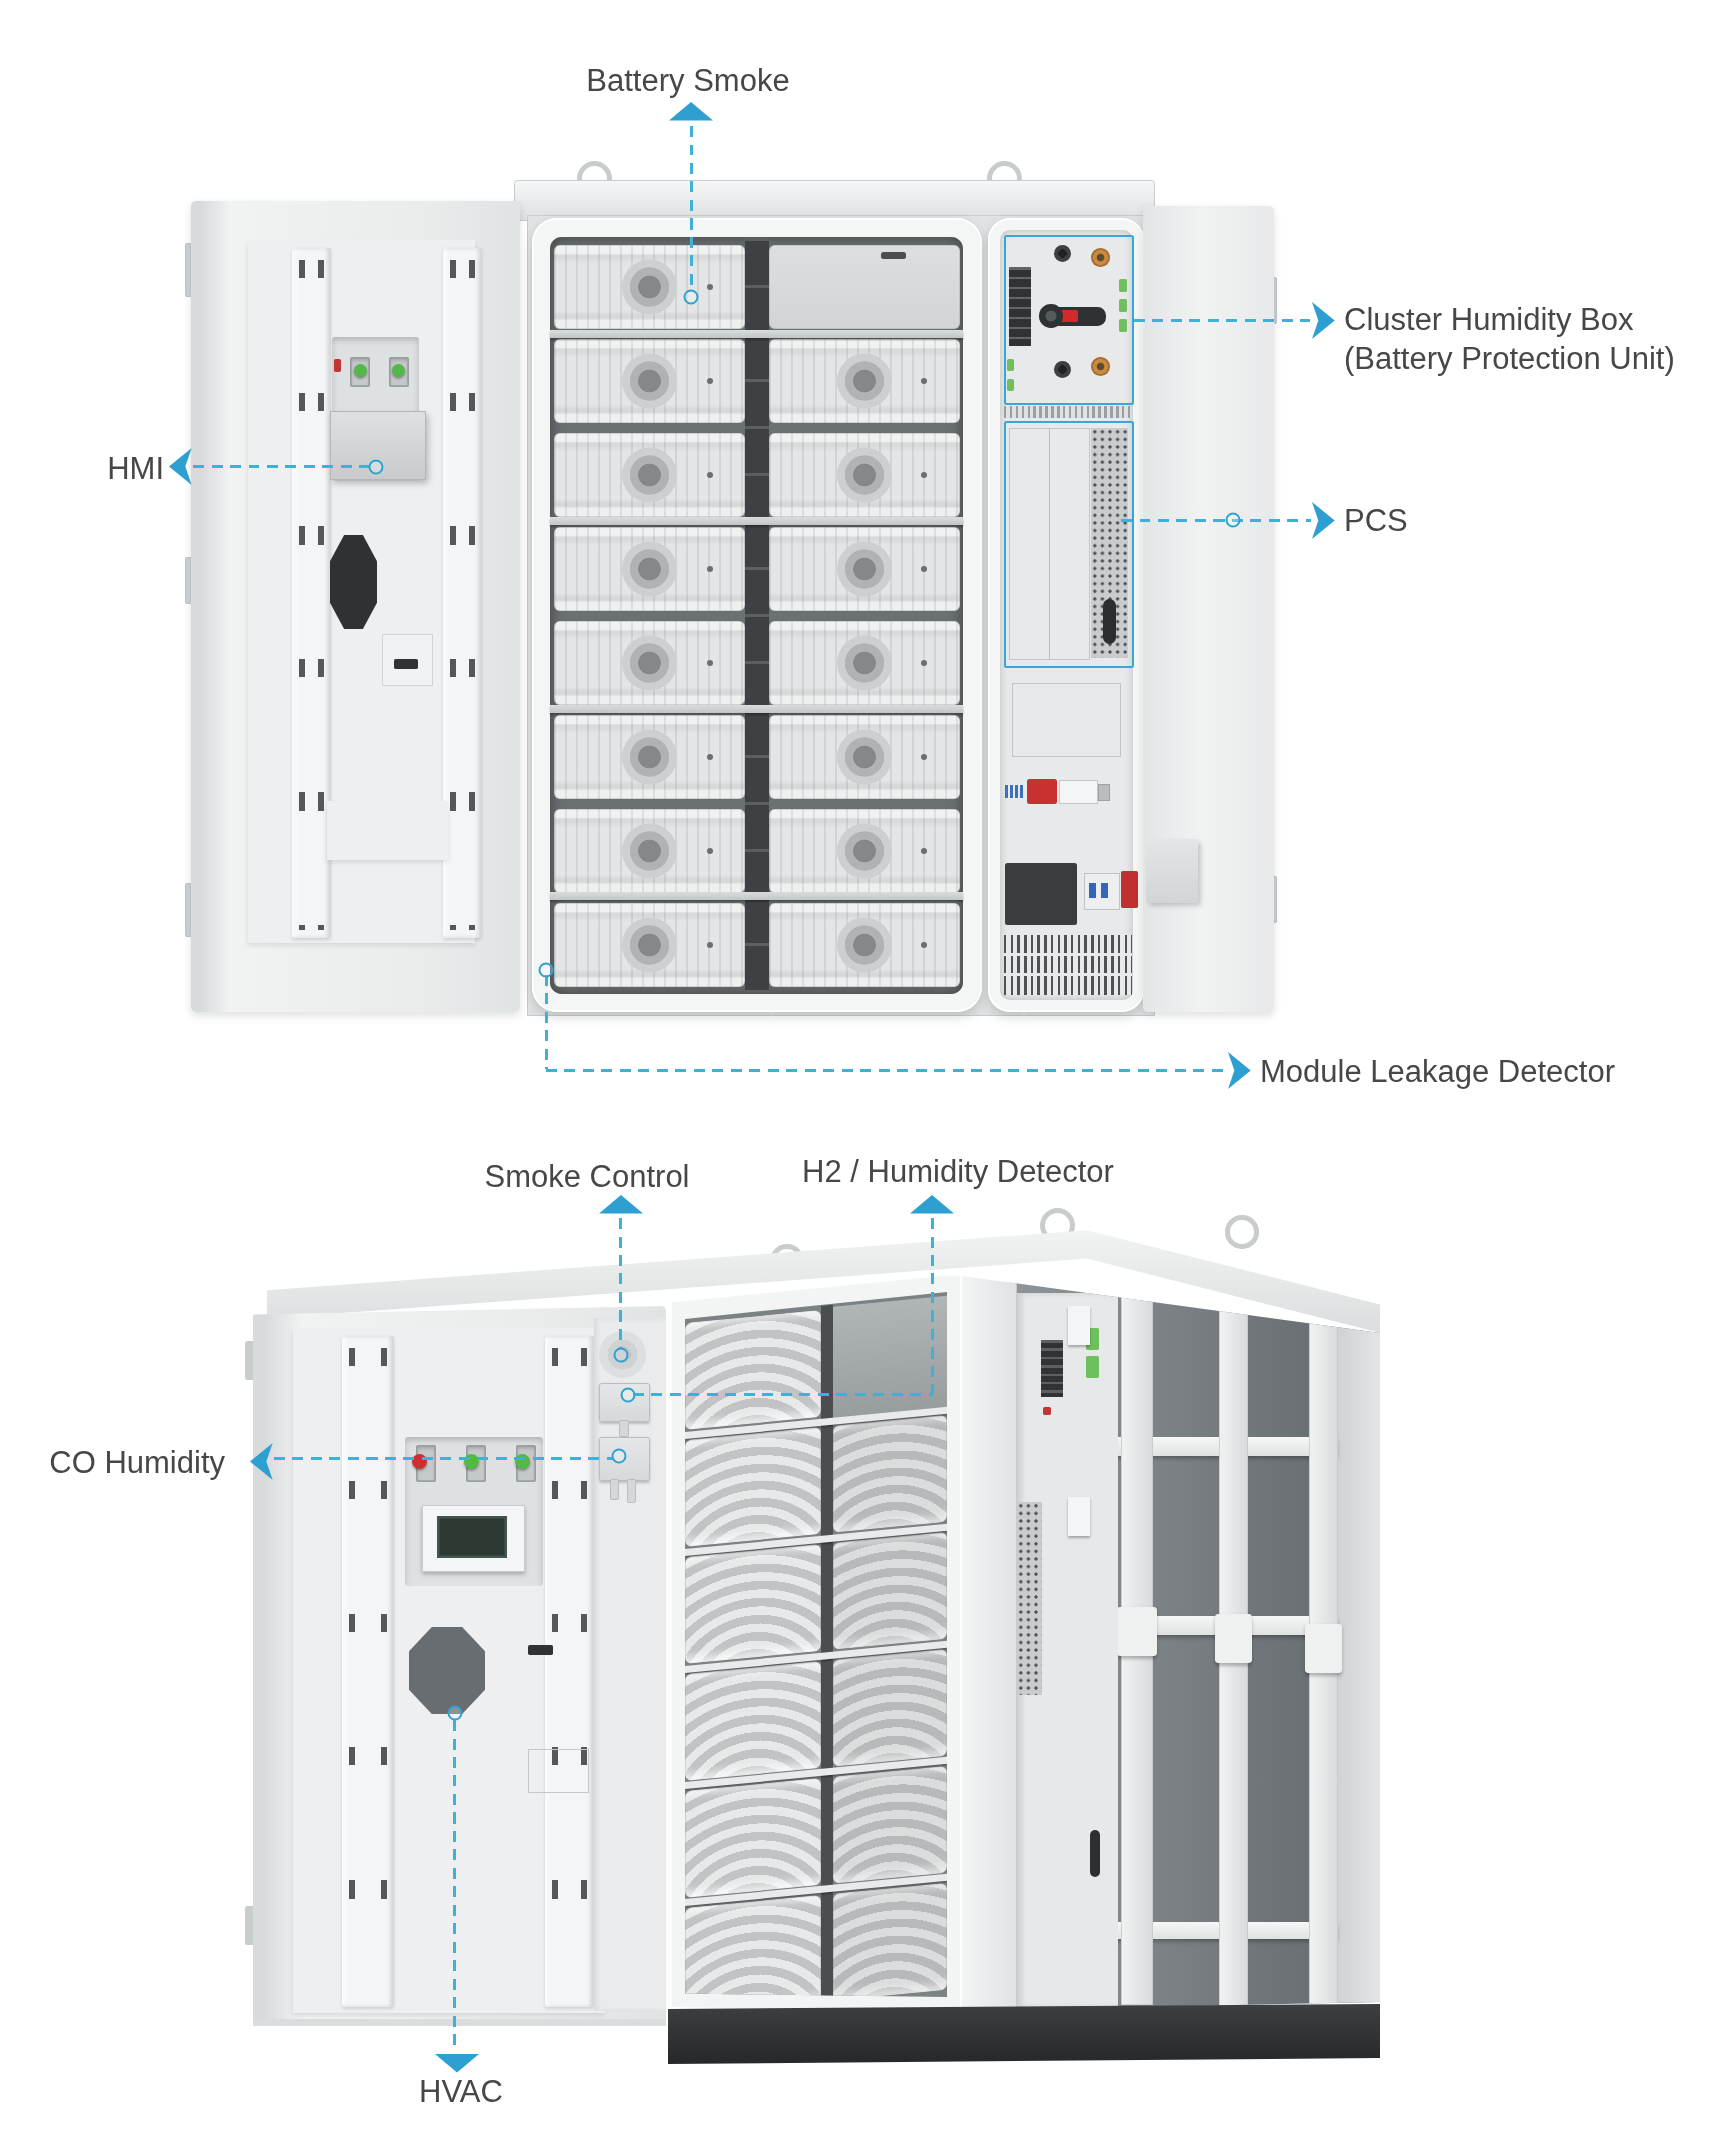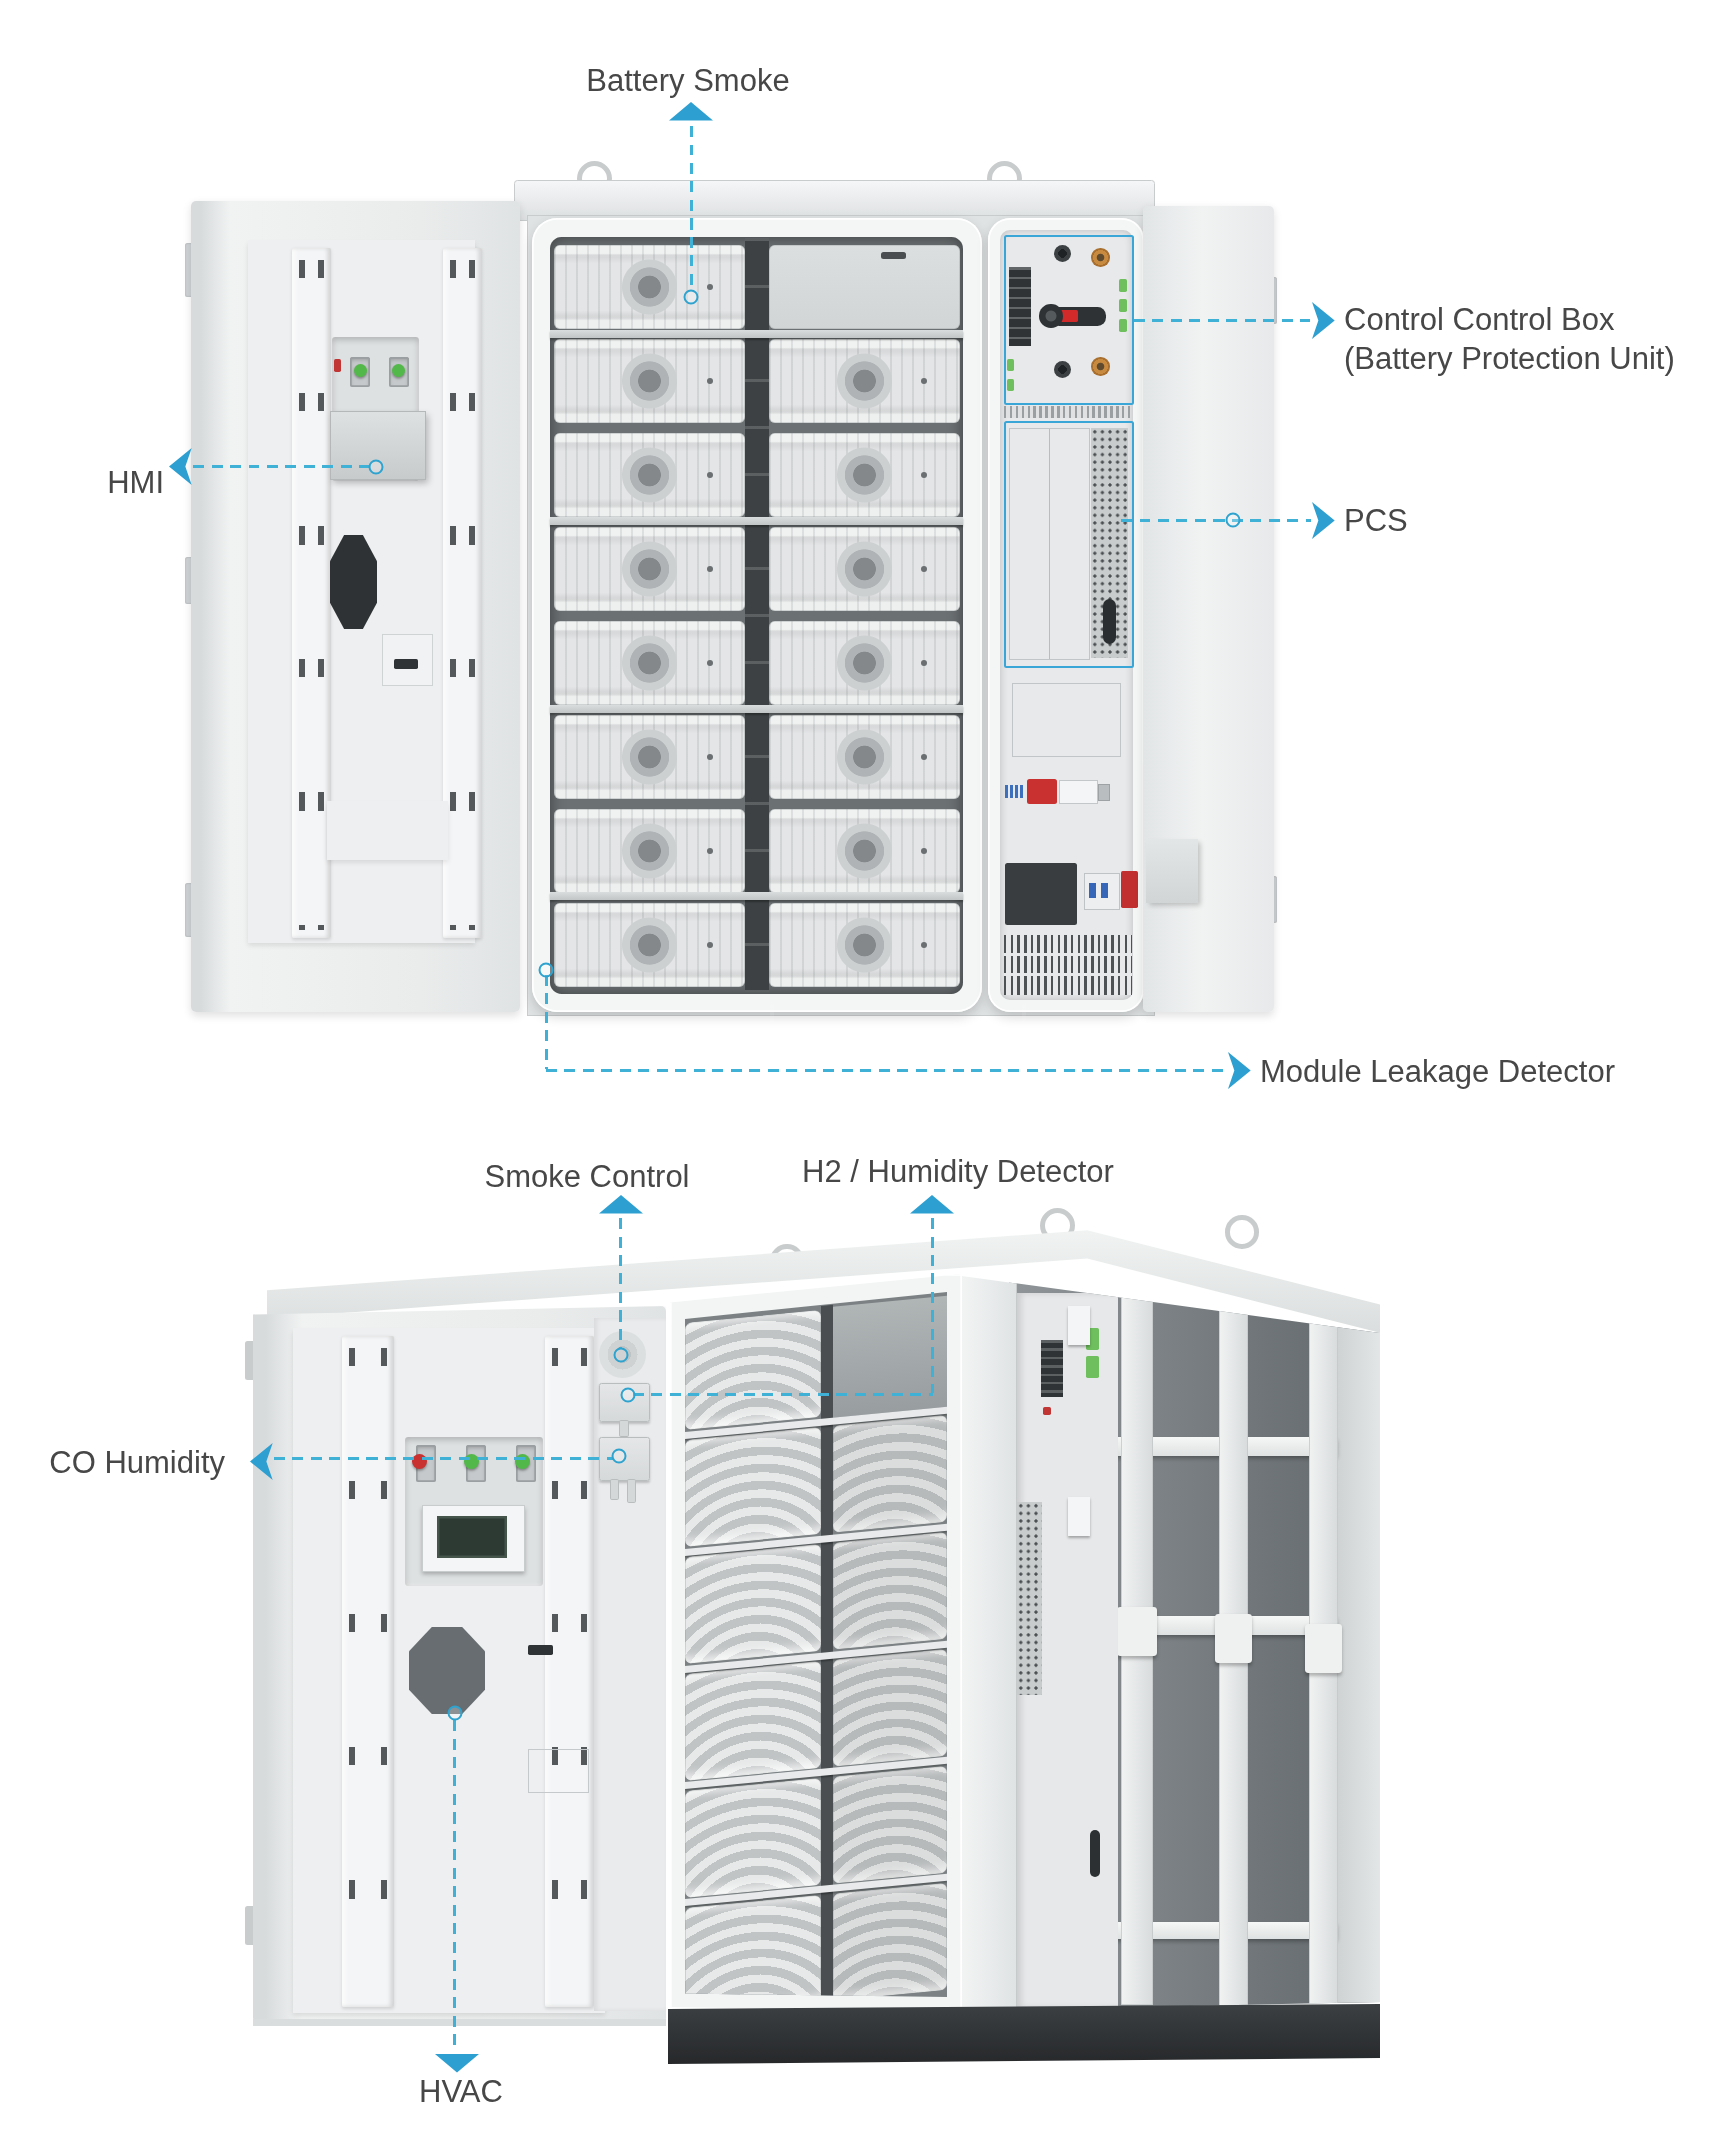--- a/index.html
+++ b/index.html
@@ -171,30 +171,30 @@
     <div class="abs base-dark" style="left:522px;top:1004px;width:754px;height:52px;background-image:repeating-linear-gradient(90deg,transparent 0 248px,rgba(255,255,255,.07) 248px 252px)"></div>
 
     <div class="abs label lbl-c" style="left:688px;top:80px">Battery Smoke</div>
     <div class="abs arr-up" style="left:691px;top:102px"></div>
     <div class="abs dash-v" style="left:690px;top:126px;height:166px"></div>
     <div class="abs dot" style="left:691px;top:297px"></div>
 
     <div class="abs dash-h" style="left:1134px;top:319px;width:176px"></div>
     <div class="abs chev-r" style="left:1312px;top:302px"></div>
     <div class="abs label" style="left:1344px;top:300px">
-      <span style="display:block">Control Control Box</span>
+      <span style="display:block">Cluster Humidity Box</span>
       <span style="display:block">(Battery Protection Unit)</span>
     </div>
 
     <div class="abs dash-h" style="left:1121px;top:519px;width:190px"></div>
     <div class="abs dot" style="left:1233px;top:520px"></div>
     <div class="abs chev-r" style="left:1312px;top:502px"></div>
     <div class="abs label lbl-v" style="left:1344px;top:520px">PCS</div>
 
-    <div class="abs label lbl-r" style="left:164px;top:482px">HMI</div>
+    <div class="abs label lbl-r" style="left:164px;top:468px">HMI</div>
     <div class="abs chev-l" style="left:169px;top:448px"></div>
     <div class="abs dash-h" style="left:193px;top:465px;width:181px"></div>
     <div class="abs dot" style="left:376px;top:467px"></div>
 
     <div class="abs dot" style="left:546px;top:970px"></div>
     <div class="abs dash-v" style="left:545px;top:975px;height:94px"></div>
     <div class="abs dash-h" style="left:546px;top:1069px;width:680px"></div>
     <div class="abs chev-r" style="left:1228px;top:1052px"></div>
     <div class="abs label lbl-v" style="left:1260px;top:1071px">Module Leakage Detector</div>
   </section>

